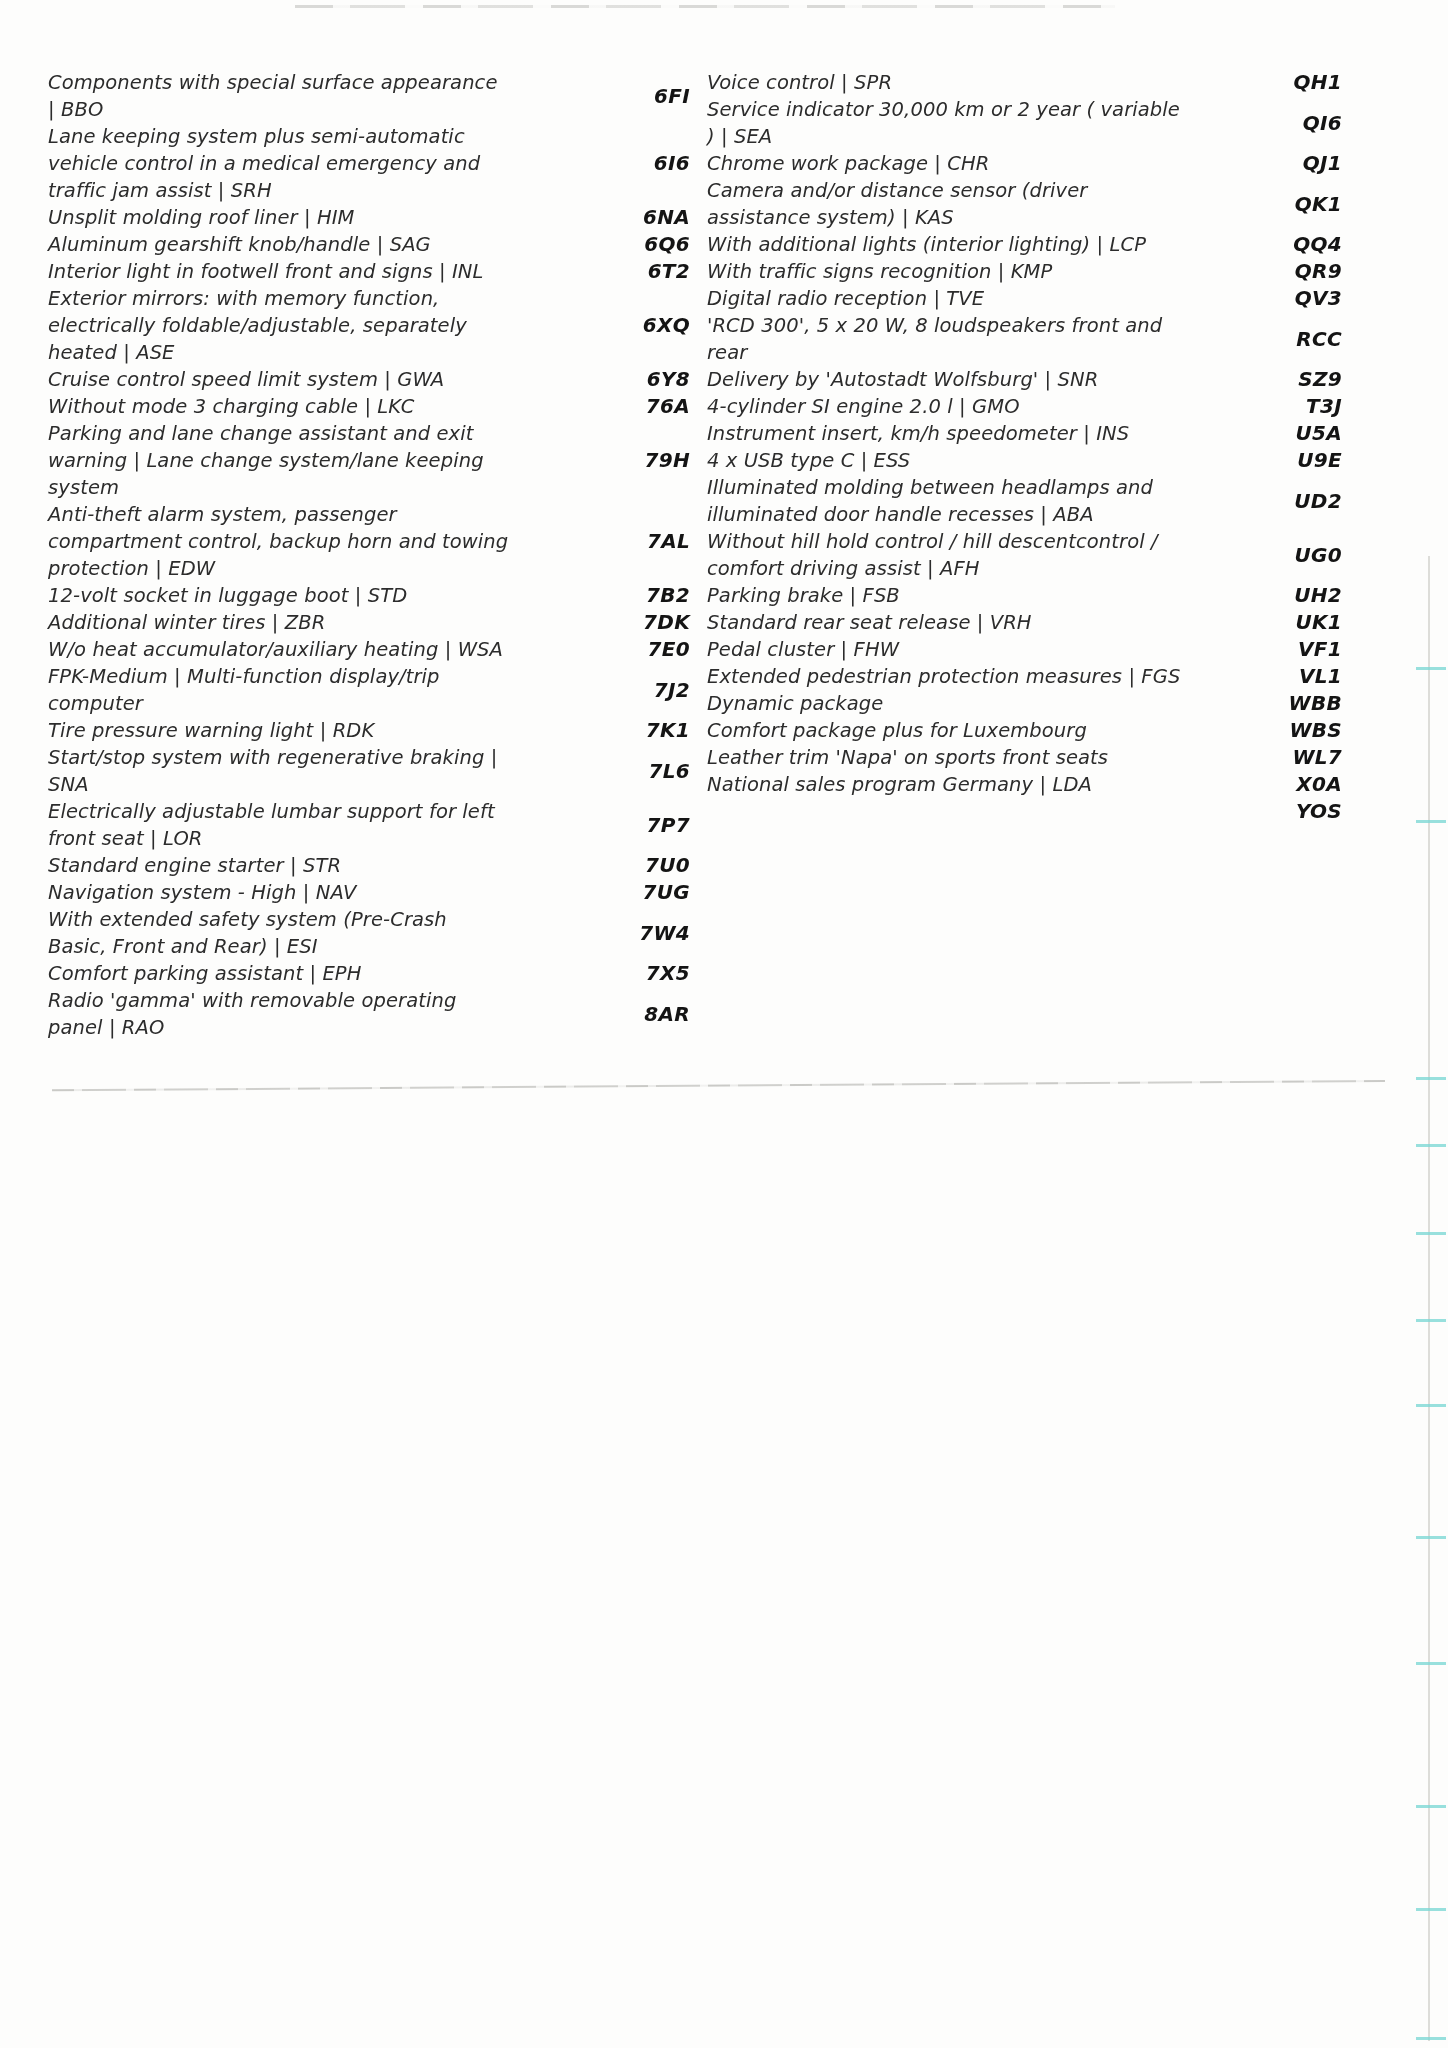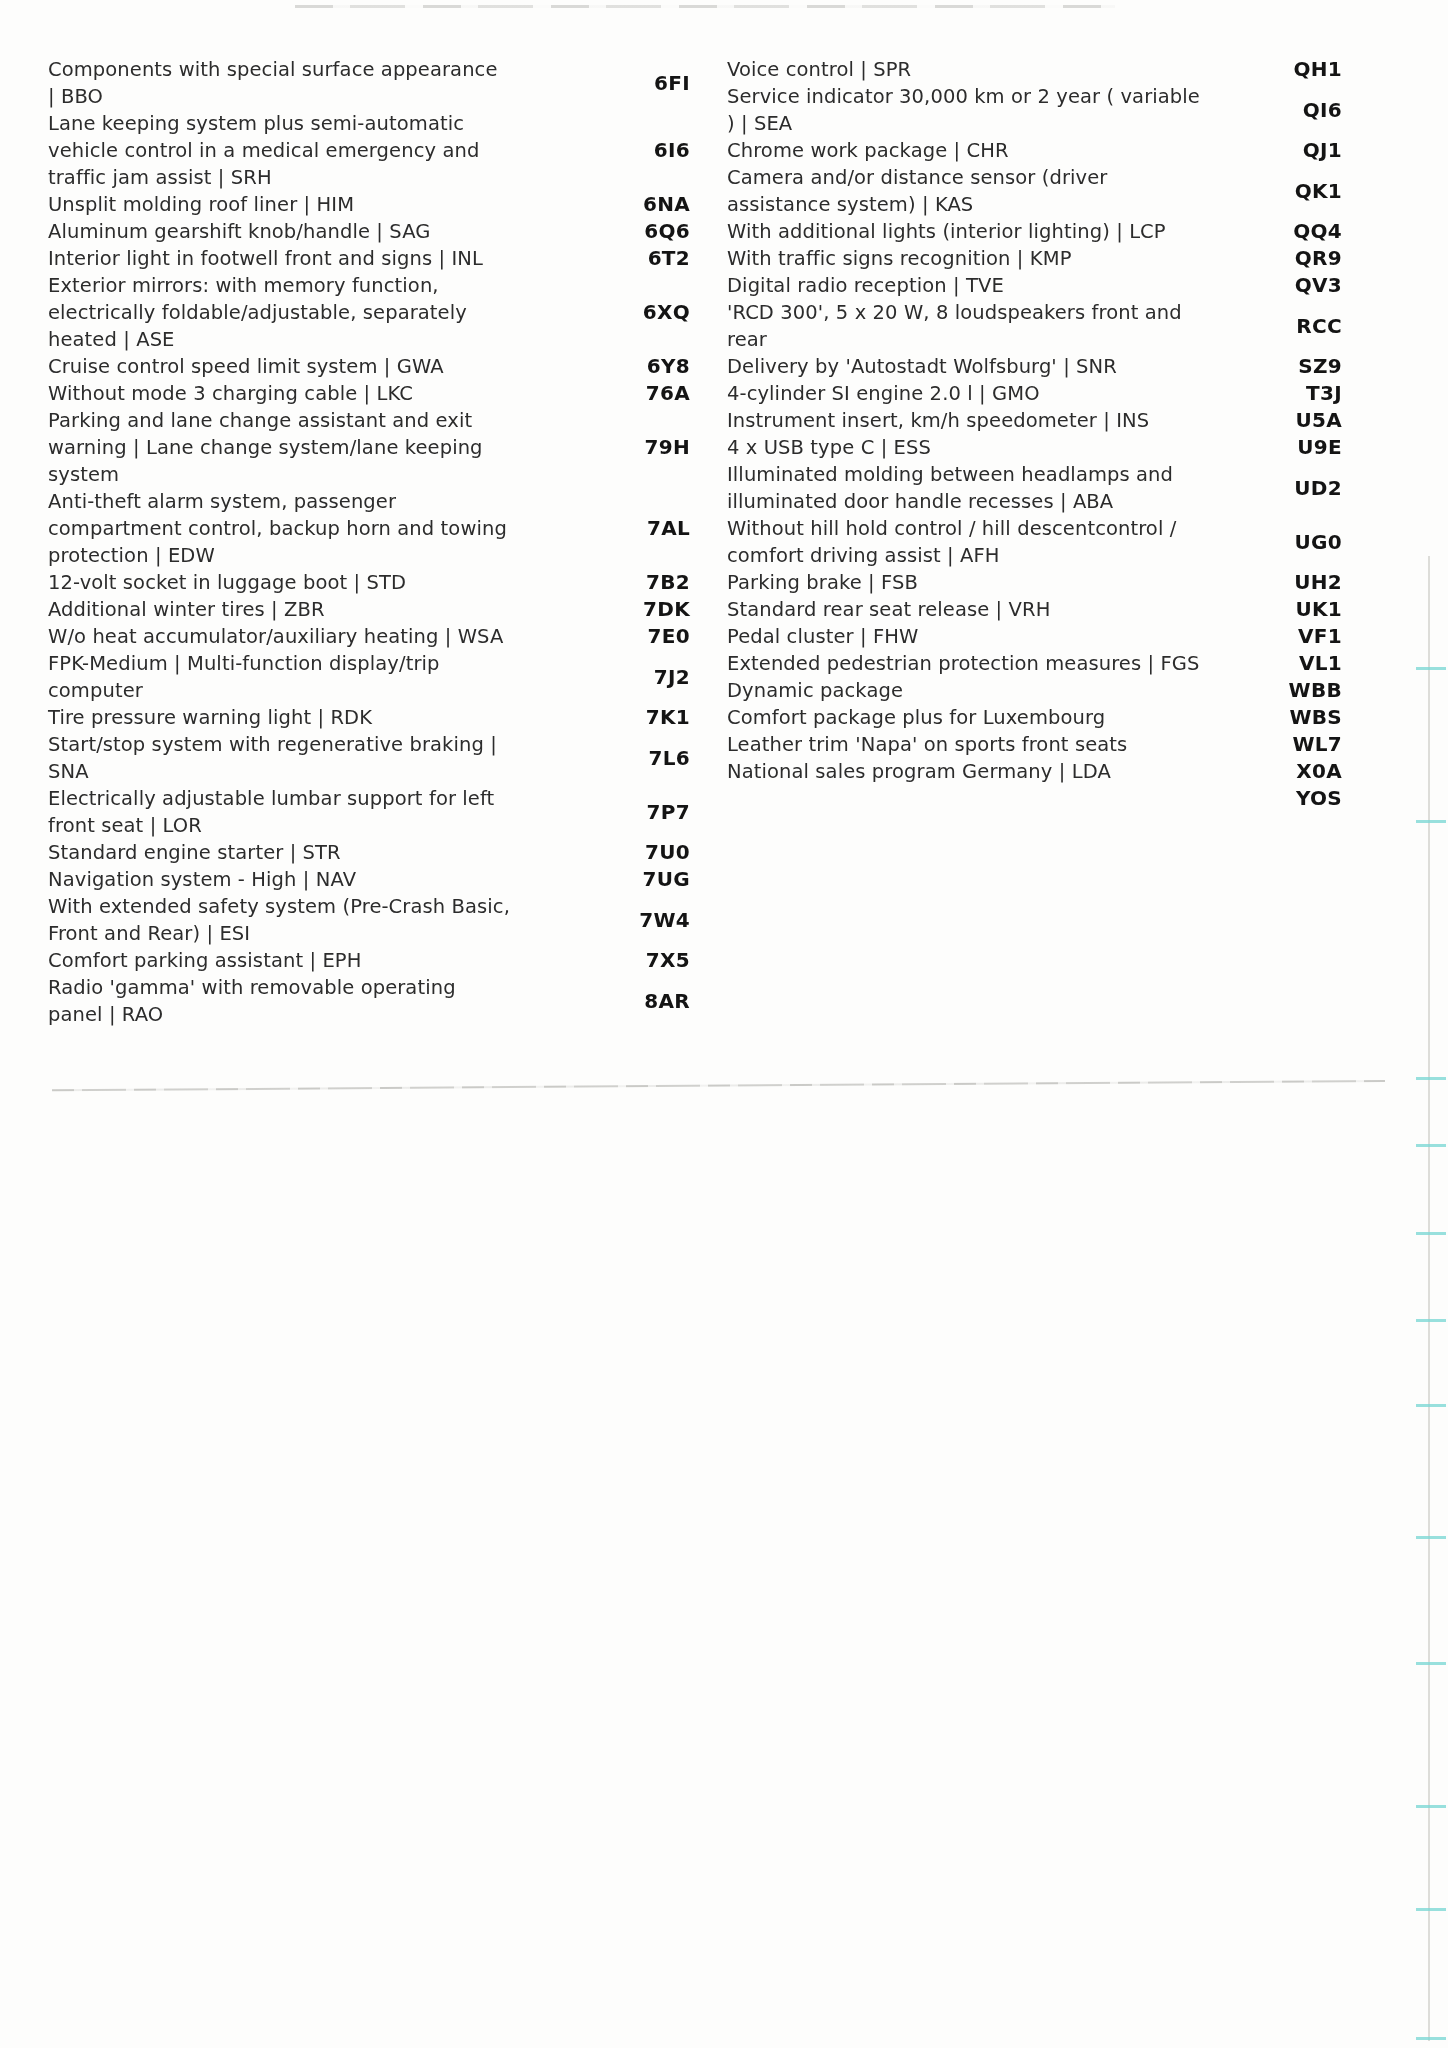--- a/index.html
+++ b/index.html
@@ -16,36 +16,37 @@
     position:relative;
     width:1448px;
     height:2048px;
     background:var(--background);
     overflow:hidden;
     font-family:"DejaVu Sans", sans-serif;
     color:var(--text);
   }
   .column{
     position:absolute;
-    top:56px;
+    top:69px;
+    font-style:italic;
   }
   #left-column{ left:48px;  width:642px; }
   #right-column{ left:707px; width:635px; }
   .entry-row{
     display:flex;
     align-items:center;
   }
   .desc{
     font-size:19.5px;
     line-height:27px;
     color:var(--text);
     letter-spacing:0.1px;
   }
   #left-column  .desc{ width:462px; }
-  #right-column .desc{ width:478px;margin-left:20px; }
+  #right-column .desc{ width:478px; }
   .code{
     flex:1;
     text-align:right;
     font-weight:700;
     font-size:20px;
     line-height:27px;
     color:var(--code);
     letter-spacing:0.3px;
     white-space:nowrap;
   }

